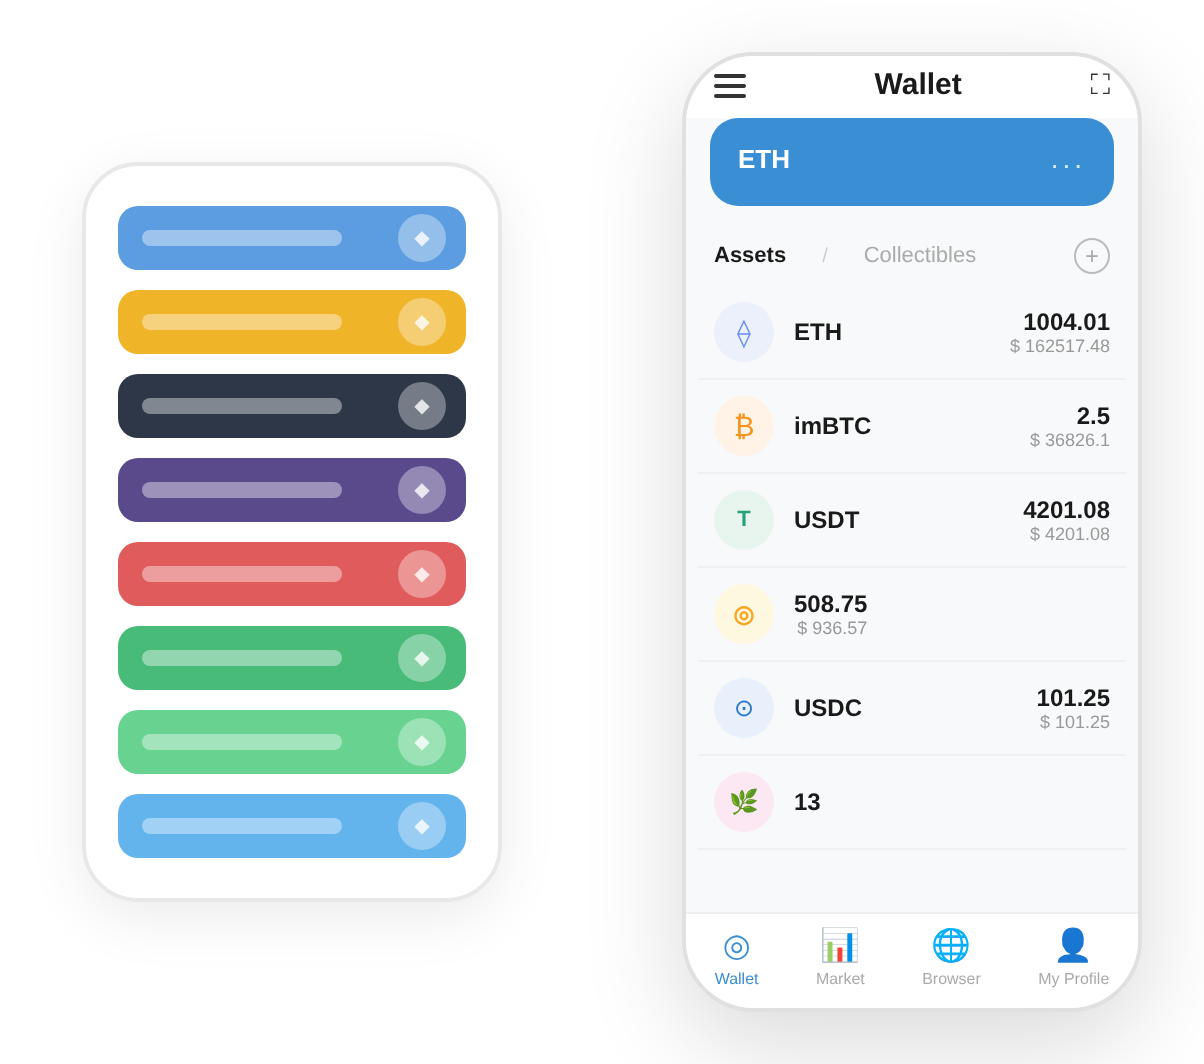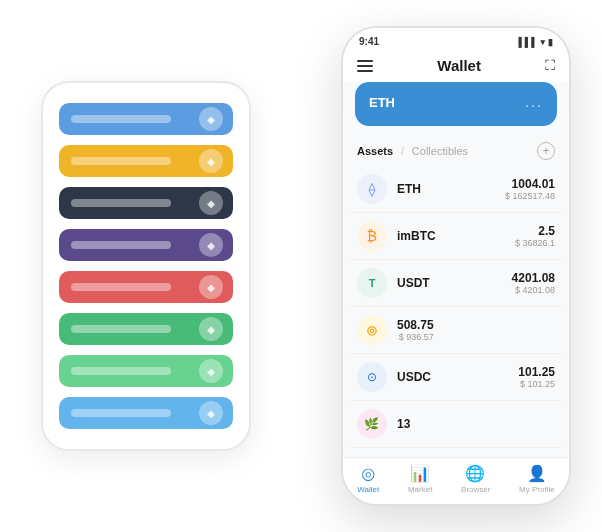--- a/index.html
+++ b/index.html
@@ -200,21 +200,21 @@
       padding: 6px 14px 6px;
       display: flex;
       align-items: center;
       justify-content: space-between;
       flex-shrink: 0;
     }
 
     .assets-tabs {
       display: flex;
       align-items: center;
-      gap: 8px;
+      gap: 18px;
       font-size: 11px;
     }
 
     .assets-tab-active {
       color: #1a1a1a;
       font-weight: 600;
     }
 
     .assets-tab-divider {
       color: #ccc;
@@ -365,28 +365,20 @@
       <div class="card-icon">◆</div>
     </div>
     <div class="card-item card-light-blue">
       <div class="card-text"></div>
       <div class="card-icon">◆</div>
     </div>
   </div>
 
   <div class="phone-front">
 
-    <div class="status-bar">
-      <span>9:41</span>
-      <div class="status-right">
-        <span>▌▌▌</span>
-        <span>▾</span>
-        <span>▮</span>
-      </div>
-    </div>
 
     <div class="top-nav">
       <div class="hamburger">
         <span></span>
           <span></span>
           <span></span>
       </div>
       <span class="nav-title">Wallet</span>
       <span class="expand-icon">⛶</span>
     </div>

